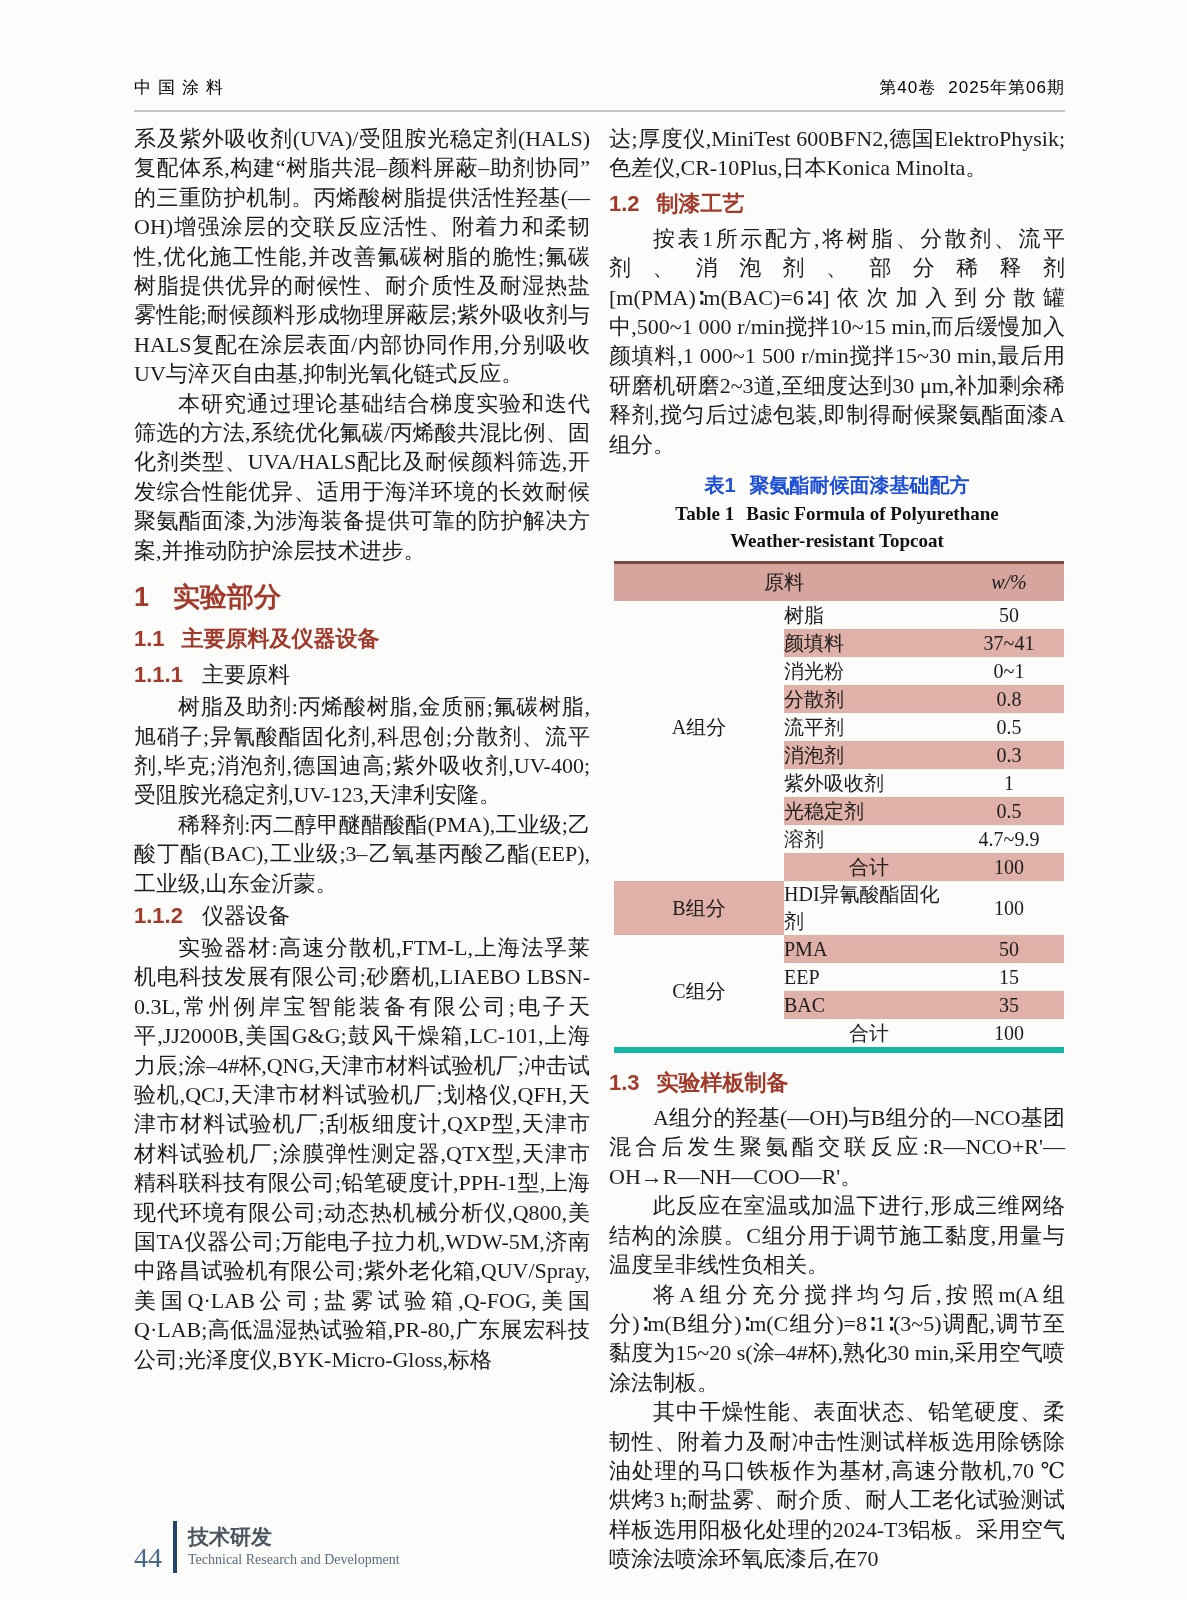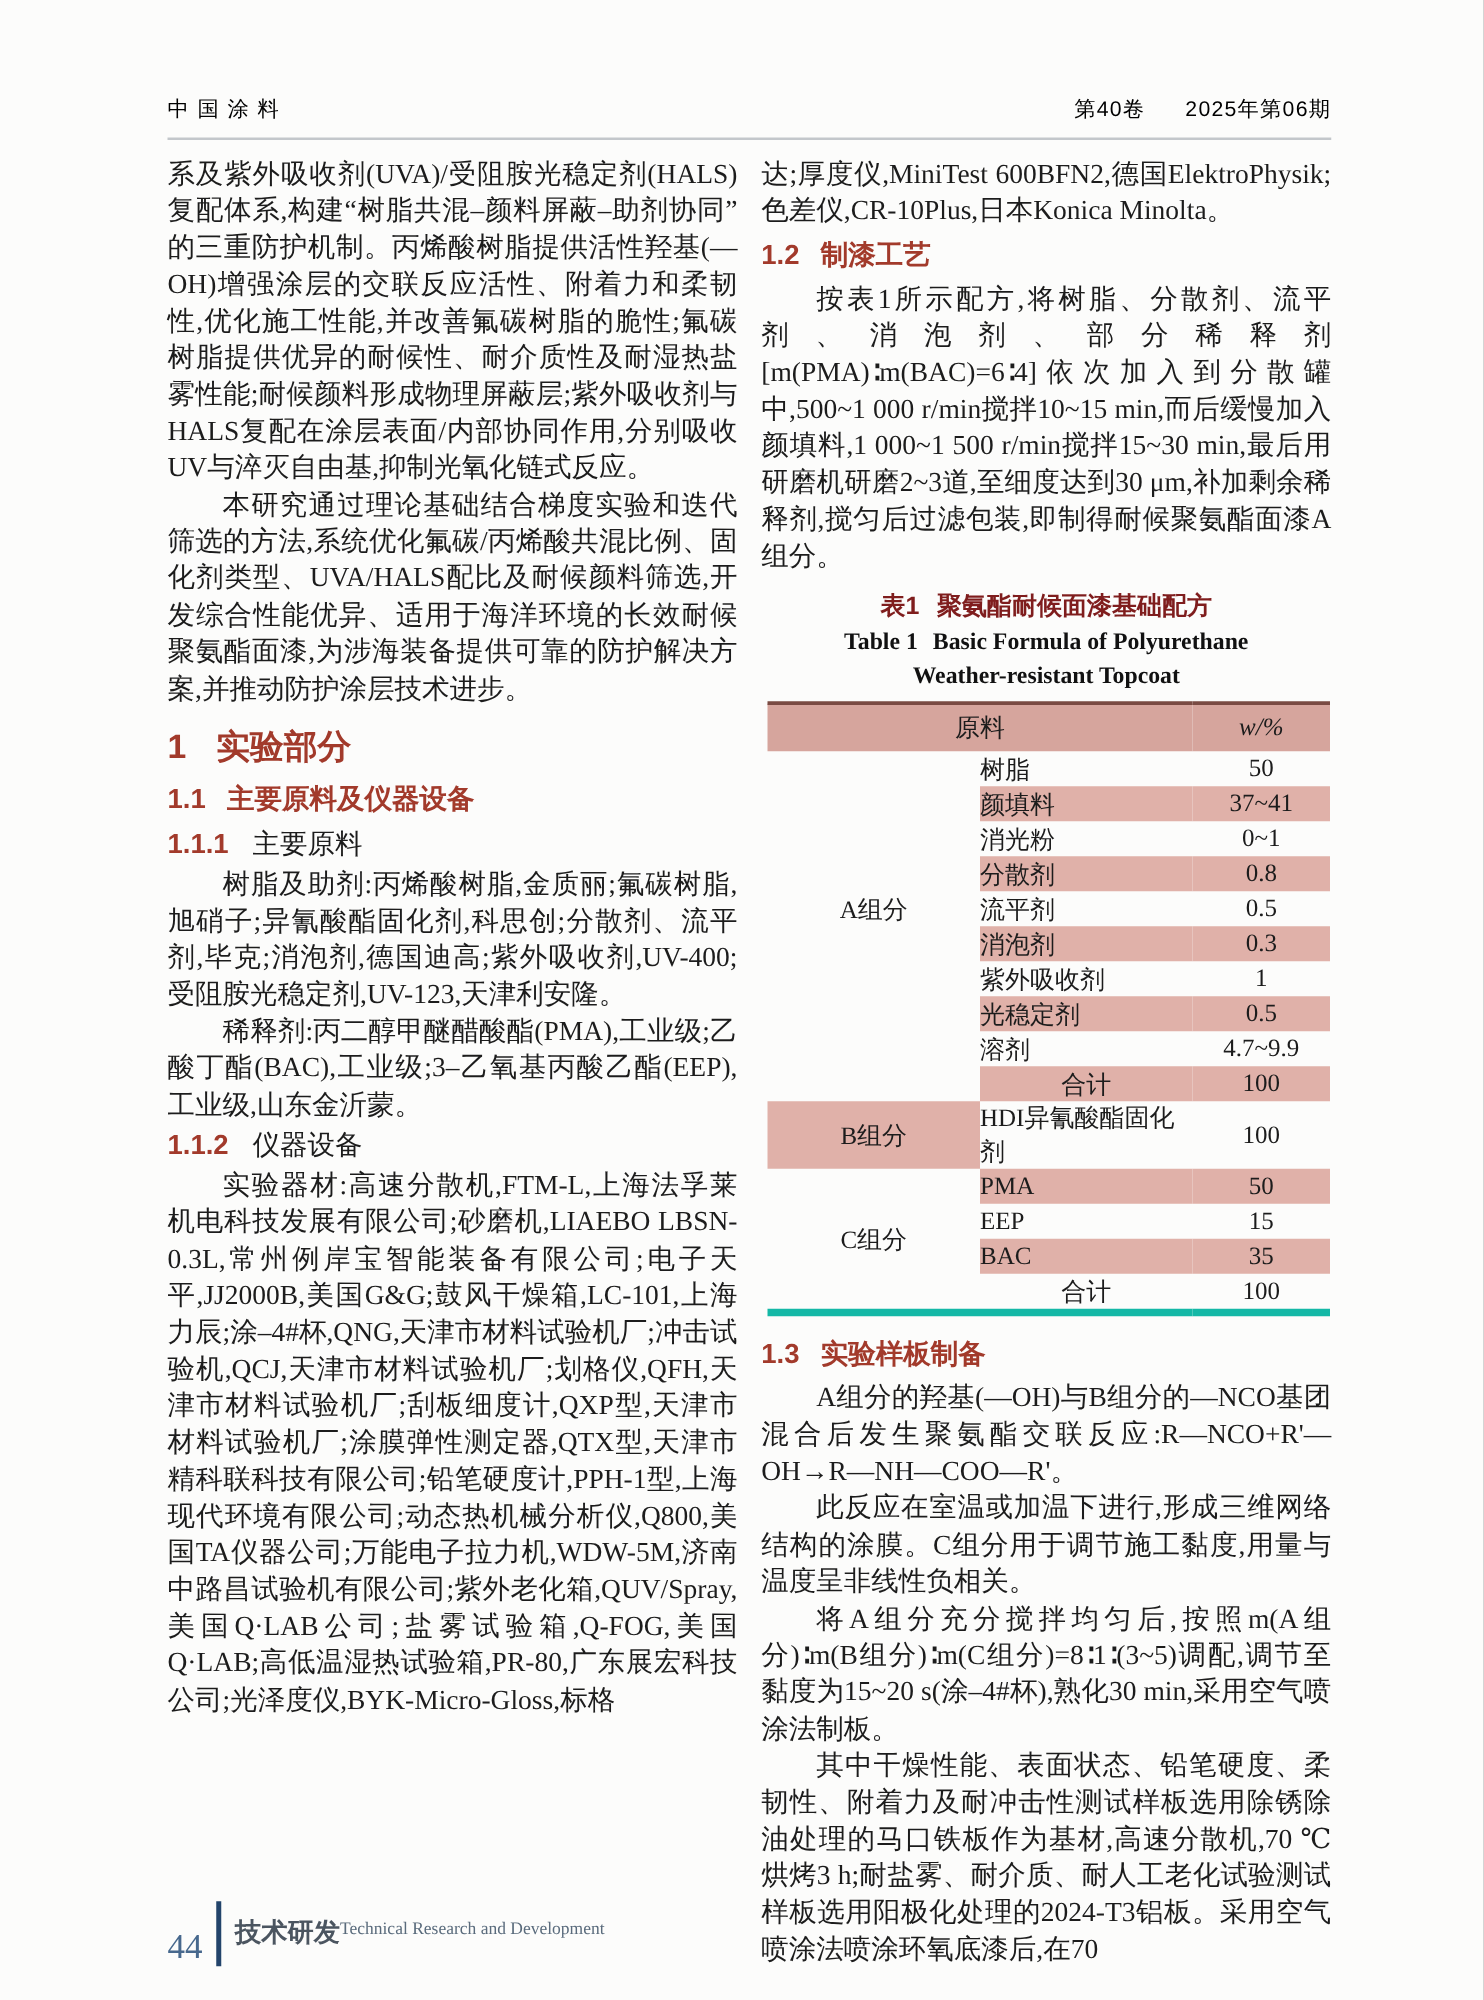--- a/index.html
+++ b/index.html
@@ -9,42 +9,42 @@
     font-family:"Liberation Serif","DejaVu Serif",serif;color:#1c1c1c;
   }
   
   .pg-header{
     position:absolute;left:134px;top:76px;width:931px;
     display:flex;justify-content:space-between;align-items:baseline;
     font-family:"Liberation Sans","DejaVu Sans",sans-serif;
     font-size:17px;color:#000000;
   }
   .journal{letter-spacing:7px;}
-  .issue{display:flex;gap:32px;letter-spacing:1px;}
+  .issue{display:flex;gap:12px;letter-spacing:1px;}
   .head-rule{position:absolute;left:134px;top:110px;width:931px;height:2px;background:#c3c7cb;}
   
   .columns{position:absolute;left:134px;top:124px;width:931px;display:flex;gap:19px;}
   .col{width:456px;}
   .col p{margin:0;font-size:22px;line-height:29.4px;text-align:justify;text-indent:2em;
          font-family:"Liberation Serif","DejaVu Serif",serif;}
   .col p.noindent{text-indent:0;}
   
   .h1{margin:15px 0 9px;font-family:"Liberation Sans","DejaVu Sans",sans-serif;
       font-weight:bold;font-size:27px;line-height:34px;color:#a23a2b;}
   .h1 .num{margin-right:24px;}
   .h2{margin:5px 0 5px;font-family:"Liberation Sans","DejaVu Sans",sans-serif;
       font-weight:bold;font-size:22px;line-height:31px;color:#a23a2b;}
   .h2 .num{margin-right:17px;}
   .h3{margin:2px 0 2px;font-size:22px;line-height:31px;}
   .h3 .num{font-family:"Liberation Sans","DejaVu Sans",sans-serif;font-weight:bold;color:#a23a2b;margin-right:19px;}
   .h3 .ttl{font-family:"Liberation Serif","DejaVu Serif",serif;color:#1c1c1c;}
   
   .tbl-caption{margin-top:11px;text-align:center;}
   .cap-cn{font-family:"Liberation Sans","DejaVu Sans",sans-serif;font-weight:bold;
-          font-size:20px;line-height:30px;color:#7f1d1d;}
+          font-size:20px;line-height:30px;color:#1d4ed8;}
   .cap-cn .cap-label{margin-right:14px;}
   .cap-en{font-family:"Liberation Serif","DejaVu Serif",serif;font-weight:bold;
           font-size:19px;line-height:27px;color:#111;}
   .cap-en .cap-label{margin-right:12px;}
   table.formula{border-collapse:collapse;table-layout:fixed;width:450px;margin:7px 0 0 5px;
       border-top:3px solid #7a4b43;border-bottom:6px solid #14b8a6;
       font-size:20px;}
   table.formula td{padding:0;height:28px;vertical-align:middle;}
   td.gl{width:95px;text-align:center;}
   td.c2{width:245px;padding-left:12px;text-align:left;}
@@ -53,21 +53,21 @@
   tr.hd td.c12{text-align:center;}
   tr.hd td.c3{font-style:italic;font-family:"Liberation Serif","DejaVu Serif",serif;}
   tr.st td.c2,tr.st td.c3{background:#e0b1a9;}
   td.glb{background:#e0b1a9;}
   td.ctr{text-align:center;padding-left:0;}
   
   .pg-footer{position:absolute;left:134px;top:1521px;display:flex;align-items:center;gap:11px;}
   .pageno{font-family:"Liberation Serif","DejaVu Serif",serif;font-size:28px;color:#47688d;
           align-self:flex-end;line-height:30px;}
   .foot-bar{width:4px;height:52px;background:#23446b;}
-  .foot-text{display:flex;flex-direction:row;justify-content:center;}
+  .foot-text{display:flex;flex-direction:column;justify-content:center;}
   .foot-cn{font-family:"Liberation Sans","DejaVu Sans",sans-serif;font-weight:bold;
            font-size:21px;line-height:26px;color:#4b5560;}
   .foot-en{font-family:"Liberation Serif","DejaVu Serif",serif;font-size:14px;
            line-height:20px;color:#5a6b7c;}
 </style>
 </head>
 <body>
 
 <div class="page">
 

